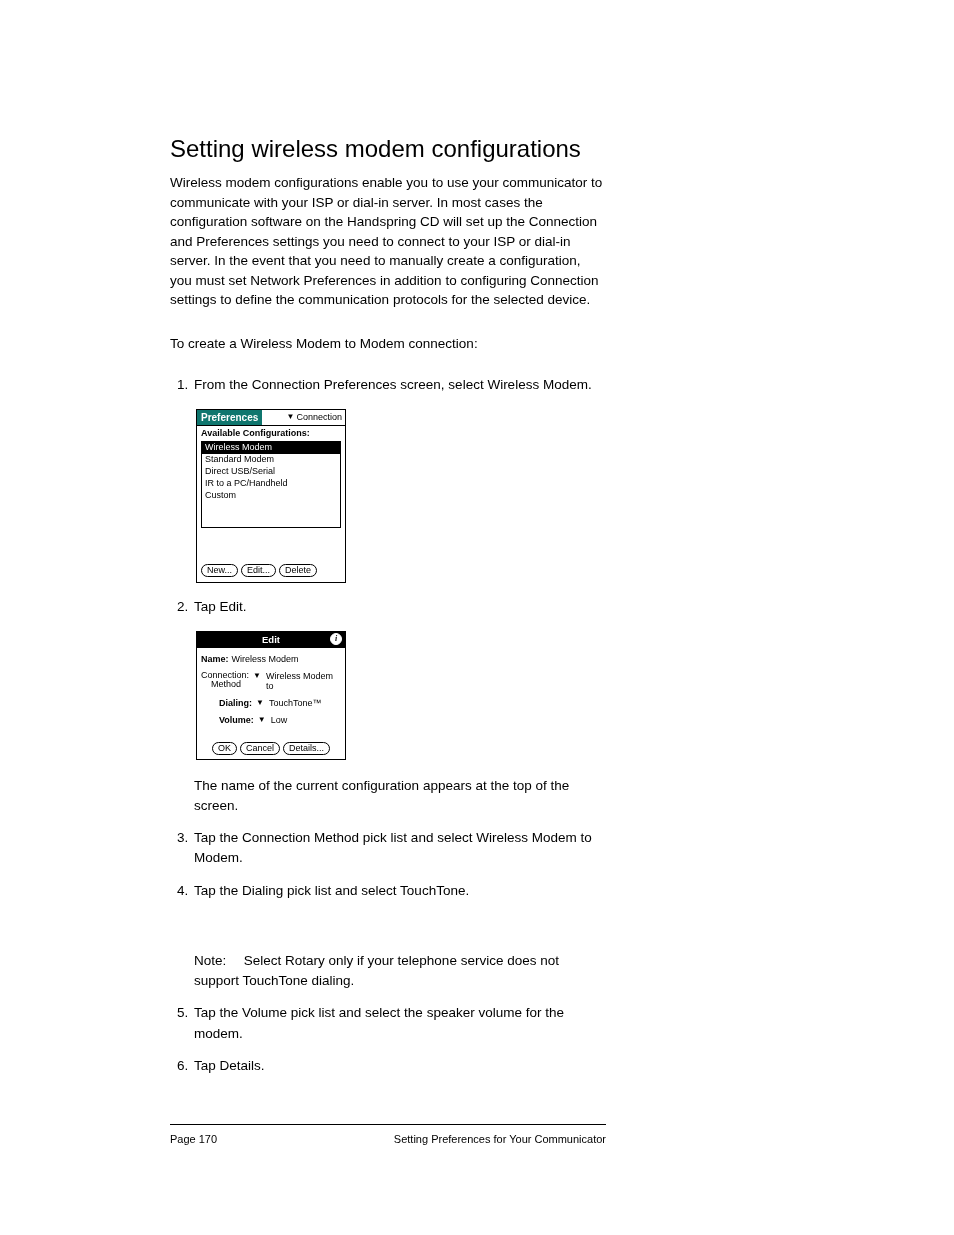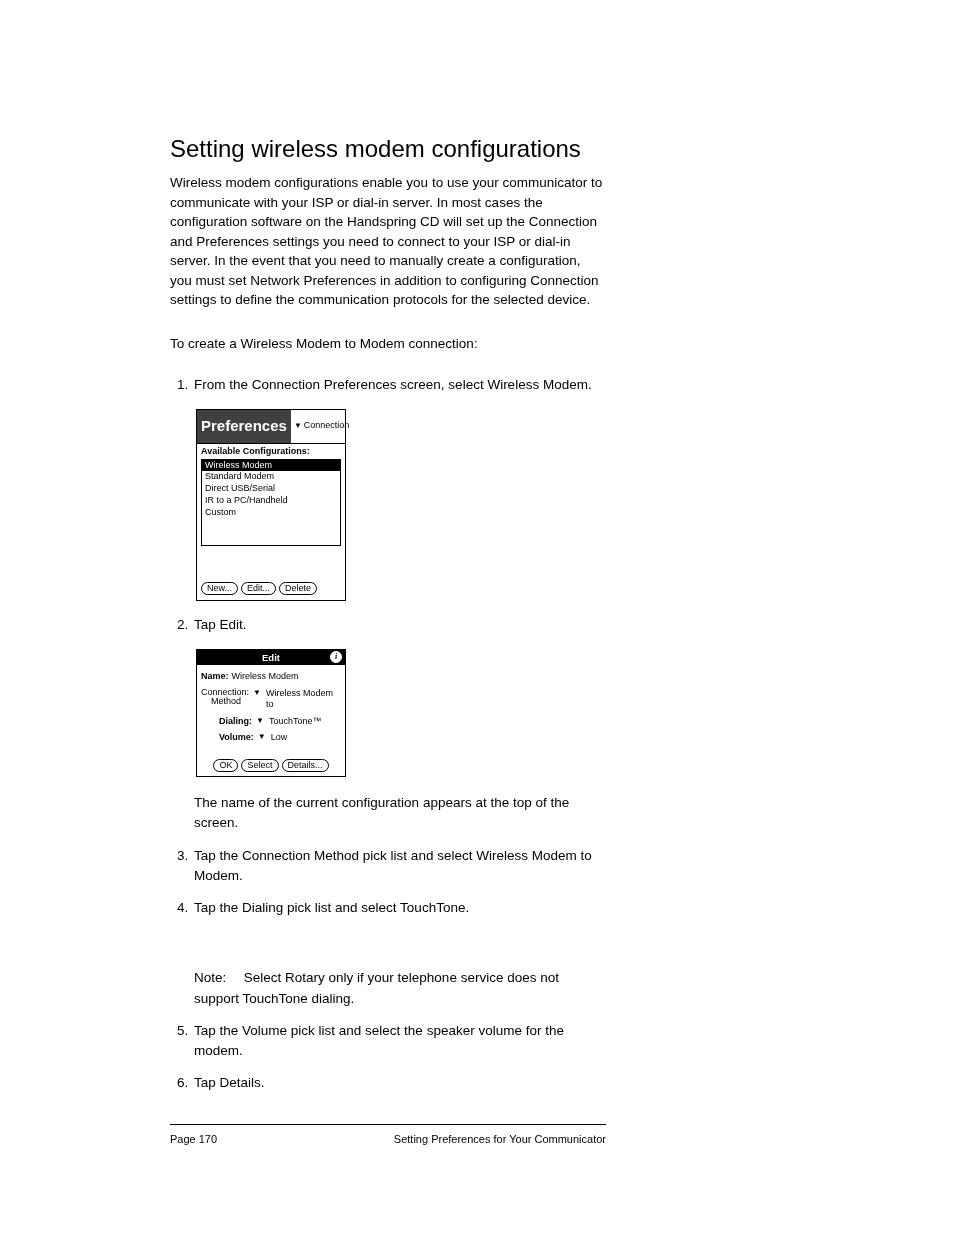--- a/index.html
+++ b/index.html
@@ -62,25 +62,25 @@
   font-size: 9px;
   line-height: 1.1;
   box-sizing: border-box;
 }
 .mock .titlebar {
   display: flex;
   align-items: stretch;
   border-bottom: 1px solid #000;
 }
 .mock .title-left {
-  background: #404040;
+  background: #0f766e;
   color: #fff;
-  padding: 8px 4px;
-  font-weight: bold;
-  font-size: 15px;
+  padding: 2px 4px;
+  font-weight: bold;
+  font-size: 10px;
 }
 .mock .title-right {
   flex: 1;
   display: flex;
   justify-content: flex-end;
   align-items: center;
   padding: 0 3px;
   font-size: 9px;
 }
 .mock .title-right .tri {
@@ -273,21 +273,21 @@
             <span class="tri">▼</span>
             <span class="val">TouchTone™</span>
           </div>
           <div class="row indent">
             <span class="lbl">Volume:</span>
             <span class="tri">▼</span>
             <span class="val">Low</span>
           </div>
           <div class="btnrow">
             <div class="pillbtn">OK</div>
-            <div class="pillbtn">Select</div>
+            <div class="pillbtn">Cancel</div>
             <div class="pillbtn">Details...</div>
           </div>
         </div>
       </div>
 
       <p>The name of the current configuration appears at the top of the screen.</p>
     </li>
 
     <li>
       <span>Tap the Connection Method pick list and select Wireless Modem to Modem.</span>

